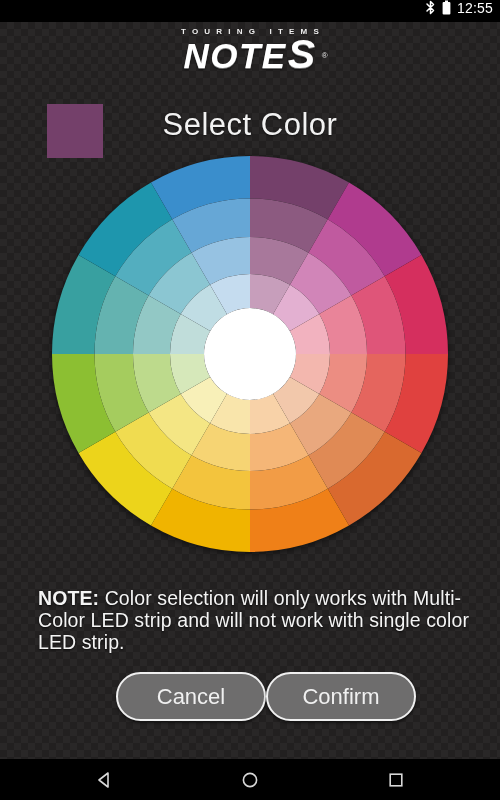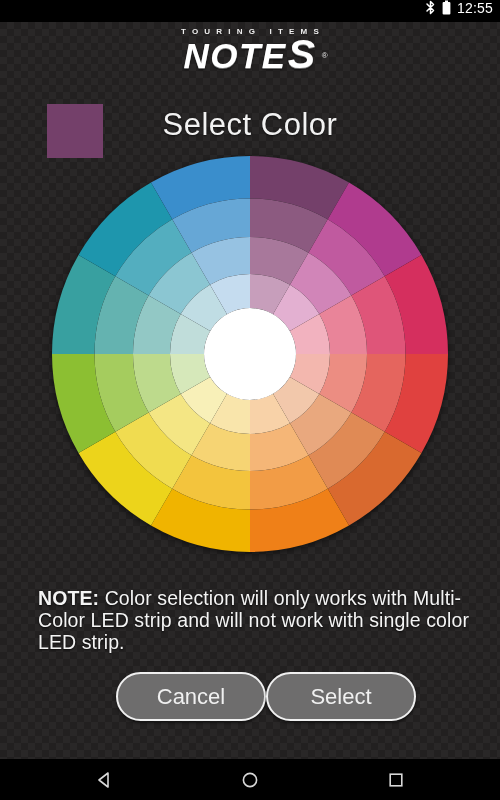--- a/index.html
+++ b/index.html
@@ -354,21 +354,21 @@
           <circle cx="198" cy="198" r="46" fill="#ffffff"></circle>
         </svg>
     </div>
 
     <div class="note">
       <b>NOTE:</b><span> Color selection will only works with Multi-Color LED strip and will not work with single color LED strip.</span>
     </div>
 
     <div class="buttons">
       <div class="btn">Cancel</div>
-      <div class="btn">Select</div>
+      <div class="btn">Confirm</div>
     </div>
 
   </div>
 
   <div class="navbar">
     <div class="nav-btn">
       <svg width="18" height="18" viewBox="0 0 18 18">
         <path d="M13 2 L4 9 L13 16 Z" fill="none" stroke="#d8d8d8" stroke-width="1.6" stroke-linejoin="round"></path>
       </svg>
     </div>

